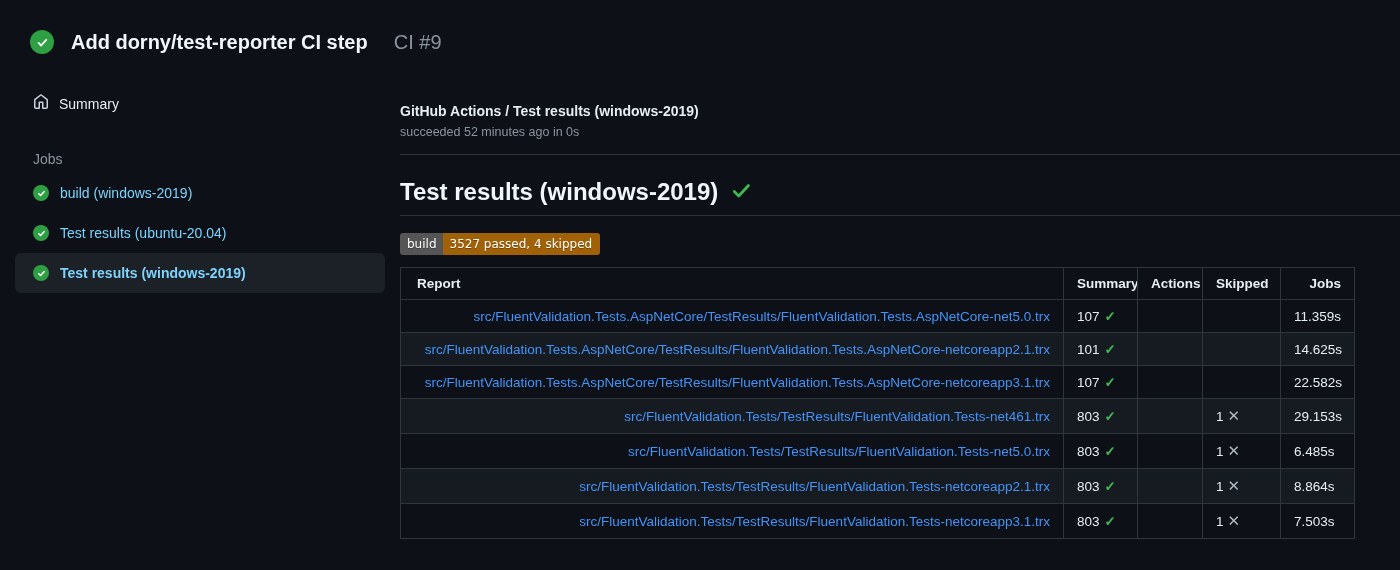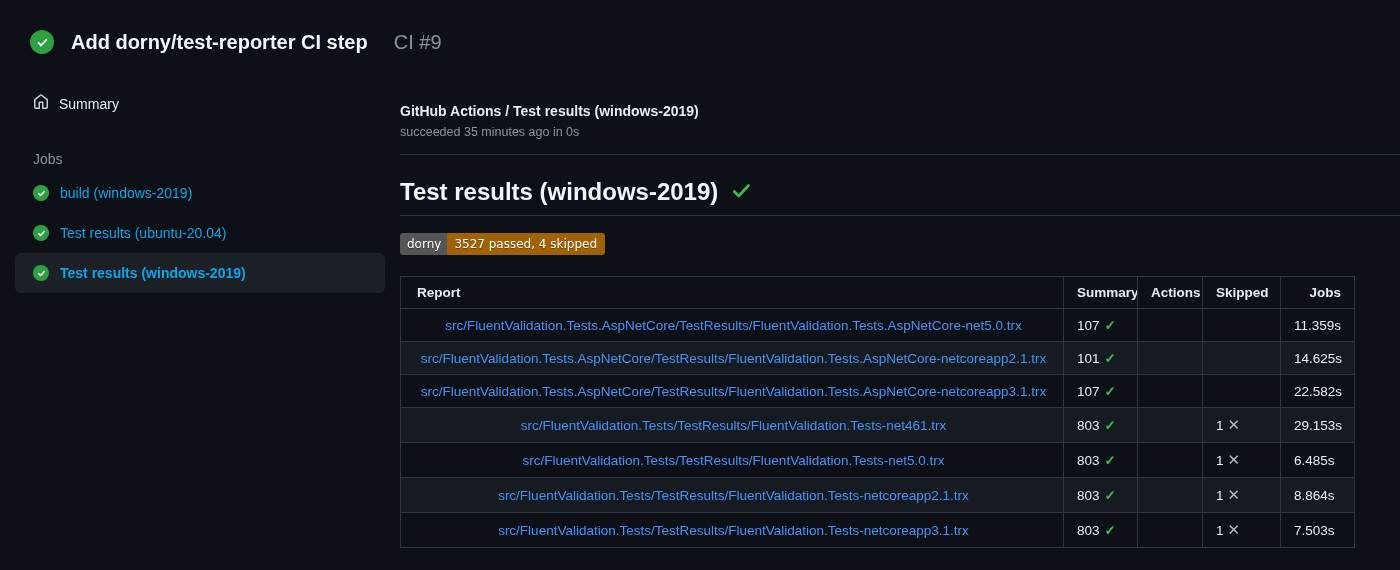--- a/index.html
+++ b/index.html
@@ -15,44 +15,44 @@
   .check-circle.lg{width:24px;height:24px;}
   .check-circle.sm{width:16px;height:16px;}
   .run-title{font-size:20px;font-weight:700;color:#f0f6fc;white-space:nowrap;}
   .run-number{font-size:20px;font-weight:400;color:#8b949e;margin-left:9px;}
   
   .layout{display:flex;align-items:flex-start;}
   .sidebar{flex:none;width:370px;margin-left:15px;}
   .summary-item{display:flex;align-items:center;gap:10px;padding:10px 18px;margin-top:14px;border-radius:6px;font-size:14px;color:#e6edf3;cursor:pointer;}
   .summary-item svg{flex:none;}
   .jobs-label{margin:28px 0 6px 18px;font-size:14px;color:#8b949e;}
-  .job-item{display:flex;align-items:center;gap:11px;height:40px;padding:0 18px;border-radius:6px;font-size:14px;color:#0ea5e9;cursor:pointer;}
+  .job-item{display:flex;align-items:center;gap:11px;height:40px;padding:0 18px;border-radius:6px;font-size:14px;color:#7dd3fc;cursor:pointer;}
   .job-item.selected{background:#1c2128;font-weight:700;}
   
   .main{flex:1;min-width:0;margin-left:15px;}
   .breadcrumb{margin-top:33px;font-size:14px;font-weight:700;color:#e6edf3;}
   .status-line{margin-top:6px;font-size:12.5px;color:#8b949e;}
   .divider{border:0;border-top:1px solid #2d333b;margin:15px 0 0 0;}
   .section-title-row{display:flex;align-items:center;gap:13px;margin-top:23px;padding-bottom:9px;border-bottom:1px solid #2d333b;}
   .section-title{font-size:24px;font-weight:600;color:#f0f6fc;}
   
   .badge-row{margin-top:17px;}
   .badge{display:inline-flex;font-family:"DejaVu Sans",sans-serif;font-size:12px;color:#fff;border-radius:3px;overflow:hidden;line-height:1;vertical-align:middle;}
   .badge-left{background:#555555;padding:5px 6px 5px 7px;text-shadow:0 1px 0 rgba(0,0,0,0.3);}
   .badge-right{background:#a16207;padding:5px 8px 5px 7px;text-shadow:0 1px 0 rgba(0,0,0,0.3);}
   
-  .results-table{margin-top:21px;border-collapse:collapse;table-layout:fixed;width:954px;}
+  .results-table{margin-top:12px;border-collapse:collapse;table-layout:fixed;width:954px;}
   .results-table th,.results-table td{
     border:1px solid #30363d;font-size:13.5px;padding:8px 13px;
     white-space:nowrap;overflow:hidden;color:#e6edf3;
   }
   .results-table th{font-weight:700;text-align:right;}
   .results-table th.c-report{text-align:left;padding-left:16px;}
   .results-table td{}
-  .results-table td.c-report{text-align:center;padding-left:16px;}
+  .results-table td.c-report{text-align:right;padding-left:16px;}
   .results-table tbody tr:nth-child(even){background:#161b22;}
   .results-table a{color:#4493f8;text-decoration:none;cursor:pointer;}
   .ok-mark{color:#3fb950;font-weight:700;margin-left:5px;}
   .x-mark{color:#b1bac4;font-size:15px;margin-left:4px;}
 </style>
 </head>
 <body>
 
 <div class="page">
 
@@ -101,35 +101,35 @@
                 <path d="M3.2 8.6l3.1 3.1 6.3-7" fill="none" stroke="#ffffff" stroke-width="2.6" stroke-linecap="round" stroke-linejoin="round"></path>
               </svg>
             </span>
             <span>Test results (windows-2019)</span>
           </div>
         </div>
     </div>
 
     <div class="main">
       <div class="breadcrumb">GitHub Actions / Test results (windows-2019)</div>
-      <div class="status-line">succeeded 35 minutes ago in 0s</div>
+      <div class="status-line">succeeded 52 minutes ago in 0s</div>
       <hr class="divider">
 
       <div class="section-title-row">
         <span class="section-title">Test results (windows-2019)</span>
         <span>
           <svg width="21" height="21" viewBox="0 0 16 16">
               <path d="M2.5 8.8l3.4 3.4 7.4-8" fill="none" stroke="#3fb950" stroke-width="2.1" stroke-linecap="round" stroke-linejoin="round"></path>
             </svg>
         </span>
       </div>
 
       <div class="badge-row">
         <span class="badge">
-          <span class="badge-left">dorny</span>
+          <span class="badge-left">build</span>
           <span class="badge-right">3527 passed, 4 skipped</span>
         </span>
       </div>
 
       <table class="results-table">
         <colgroup>
           <col style="width:663px">
             <col style="width:74px">
             <col style="width:65px">
             <col style="width:78px">

